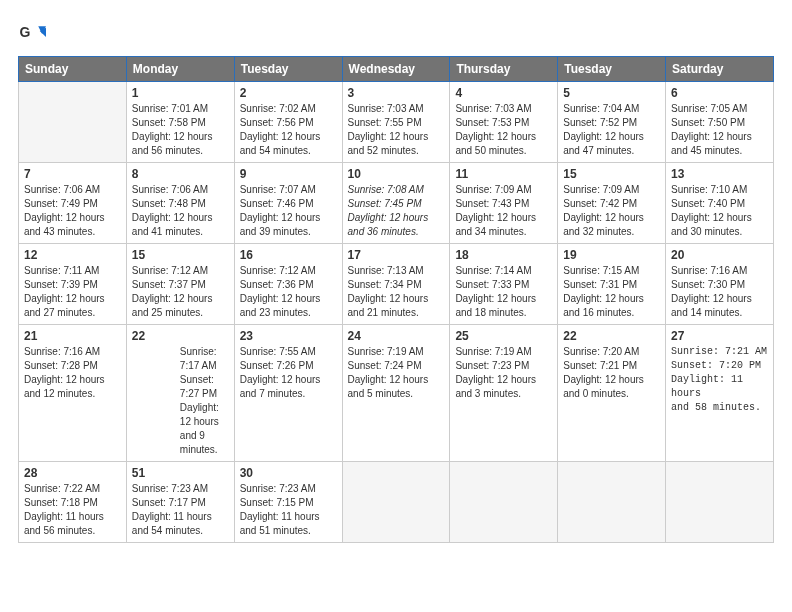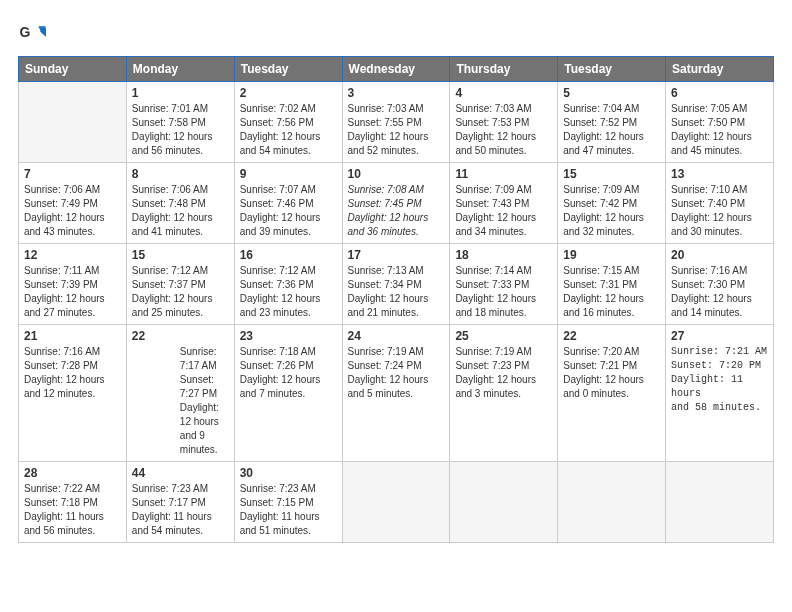--- a/index.html
+++ b/index.html
@@ -286,21 +286,21 @@
           </td>
           <td>
             <div class="day-num">22</div>
             <div class="day-info" style="white-space: pre-line; margin-left: 48px;">Sunrise: 7:17 AM
 Sunset: 7:27 PM
 Daylight: 12 hours
 and 9 minutes.</div>
           </td>
           <td>
             <div class="day-num">23</div>
-            <div class="day-info" style="white-space: pre-line;">Sunrise: 7:18 AM
+            <div class="day-info" style="white-space: pre-line;">Sunrise: 7:55 AM
 Sunset: 7:26 PM
 Daylight: 12 hours
 and 7 minutes.</div>
           </td>
           <td>
             <div class="day-num">24</div>
             <div class="day-info" style="white-space: pre-line;">Sunrise: 7:19 AM
 Sunset: 7:24 PM
 Daylight: 12 hours
 and 5 minutes.</div>
@@ -329,21 +329,21 @@
         </tr>
         <tr class="last-row">
           <td class="has-data">
             <div class="day-num">28</div>
             <div class="day-info" style="white-space: pre-line;">Sunrise: 7:22 AM
 Sunset: 7:18 PM
 Daylight: 11 hours
 and 56 minutes.</div>
           </td>
           <td class="has-data">
-            <div class="day-num">44</div>
+            <div class="day-num">51</div>
             <div class="day-info" style="white-space: pre-line;">Sunrise: 7:23 AM
 Sunset: 7:17 PM
 Daylight: 11 hours
 and 54 minutes.</div>
           </td>
           <td class="has-data">
             <div class="day-num">30</div>
             <div class="day-info" style="white-space: pre-line;">Sunrise: 7:23 AM
 Sunset: 7:15 PM
 Daylight: 11 hours

